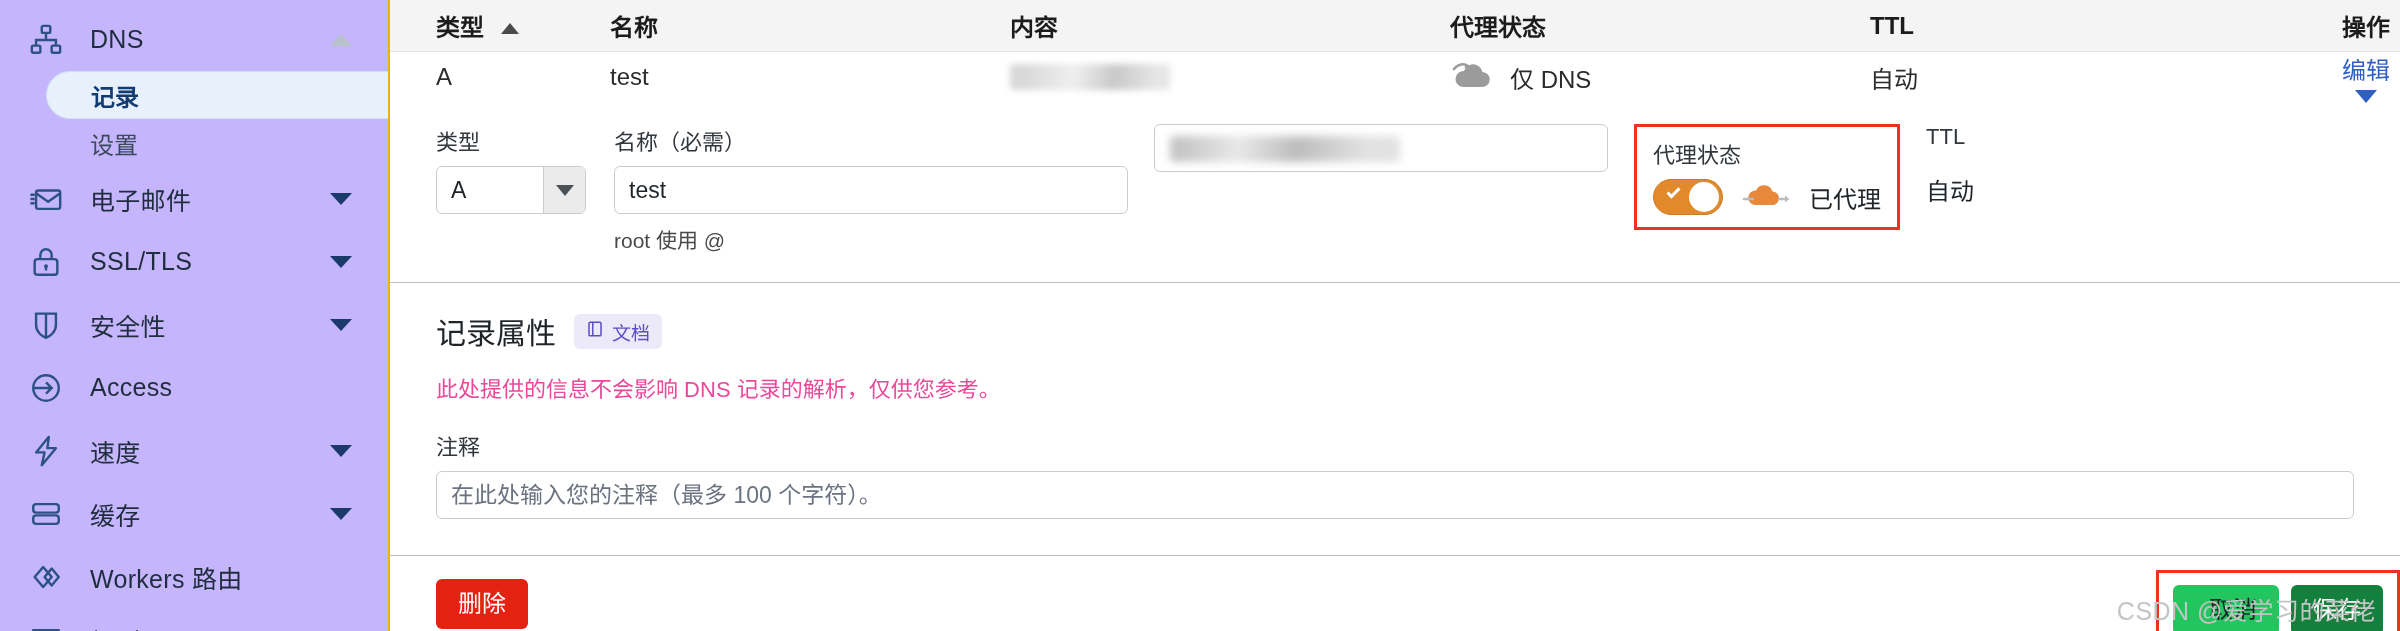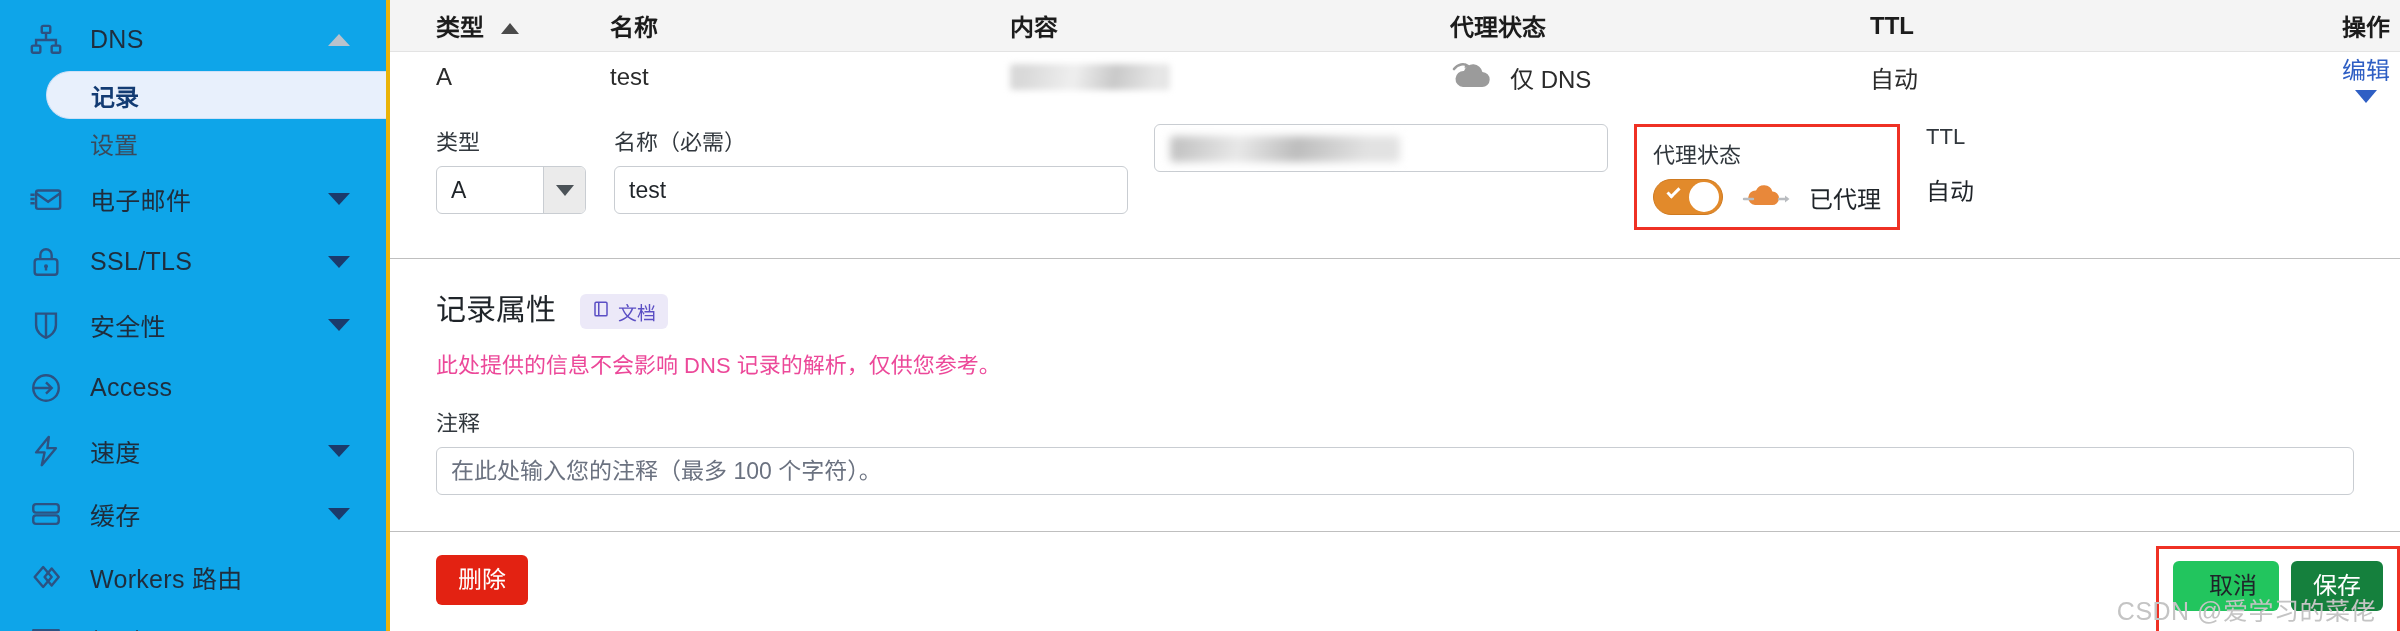--- a/index.html
+++ b/index.html
@@ -10,22 +10,22 @@
     overflow: hidden;
     background: #ffffff;
     font-family: "Liberation Sans", "DejaVu Sans", sans-serif;
     -webkit-font-smoothing: antialiased;
   }
   #app { position: relative; width: 2400px; height: 631px; display: flex; background:#fff; }
 
   
   #sidebar {
     width: 390px; height: 631px;
-    background: #0ea5e9;
-    border-right: 4px solid #eab308;
+    background: #c4b5fd;
+    border-right: 2px solid #eab308;
     padding-top: 8px;
     flex: 0 0 390px;
     position: relative;
     overflow: hidden;
   }
   .nav-group { position: relative; }
   .nav-row {
     display: flex; align-items: center;
     height: 63px;
     padding-left: 26px;
@@ -261,21 +261,21 @@
   }
   .proxy-state-text { font-size: 24px; color: #1f2429; white-space: nowrap; }
   .ttl-val { font-size: 24px; color: #1f2429; padding-top: 12px; }
 
   hr.sep {
     border: none;
     border-top: 1px solid #bfbfbf;
     margin: 0;
   }
   .attr-sec { padding: 26px 0 0 46px; }
-  .attr-title-row { display: flex; align-items: flex-end; gap: 24px; }
+  .attr-title-row { display: flex; align-items: center; gap: 18px; }
   .attr-title { font-size: 30px; color: #1f2429; }
   .doc-pill {
     display: inline-flex; align-items: center; gap: 8px;
     background: #ece9f8;
     color: #5b4fc4;
     border-radius: 6px;
     padding: 4px 12px;
     font-size: 19px;
     cursor: pointer;
   }
@@ -487,20 +487,21 @@
             <span class="select-val">A</span>
             <span class="select-arrow">
                 <i></i>
               </span>
           </div>
         </div>
 
         <div class="fcol name">
           <div class="f-label">名称（必需）</div>
           <input class="text-input" type="text" value="test" style="">
+          <div class="f-help">root 使用 @</div>
         </div>
 
         <div class="fcol ipv4">
           <div class="ipv4-shell">
             <input class="text-input" type="text" value="" style="">
             <span class="ipv4-blur"></span>
           </div>
         </div>
 
         <div class="fcol proxy">

